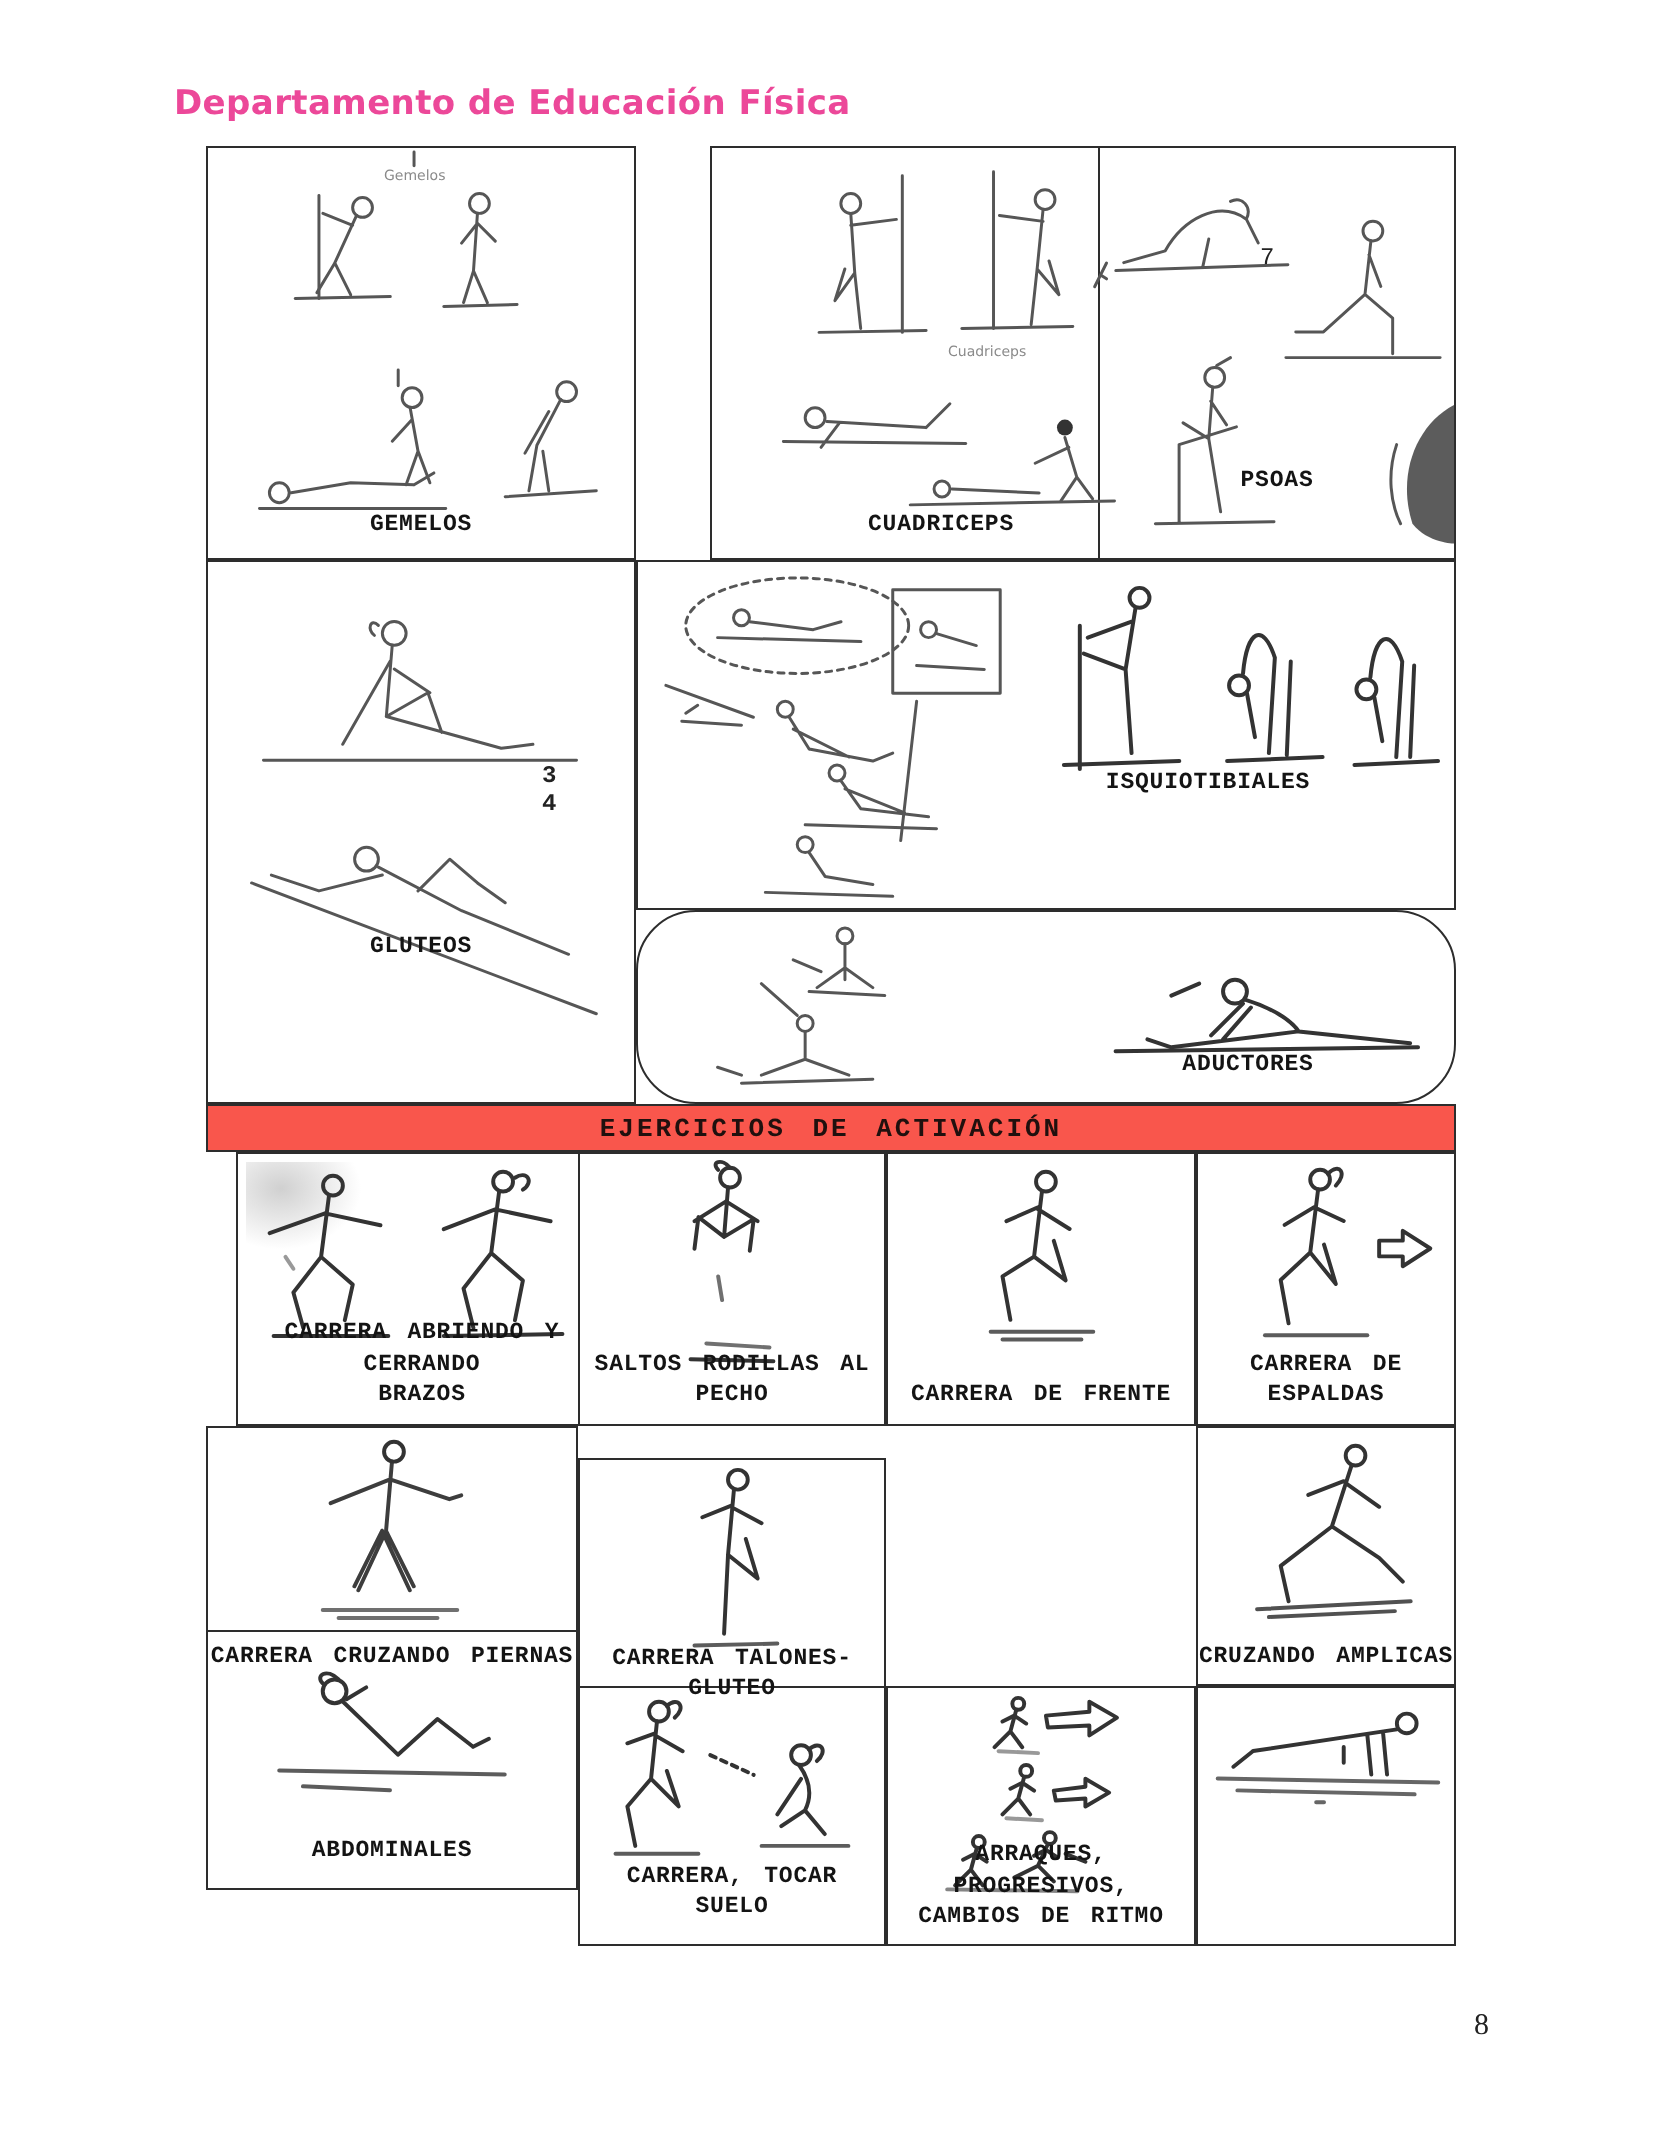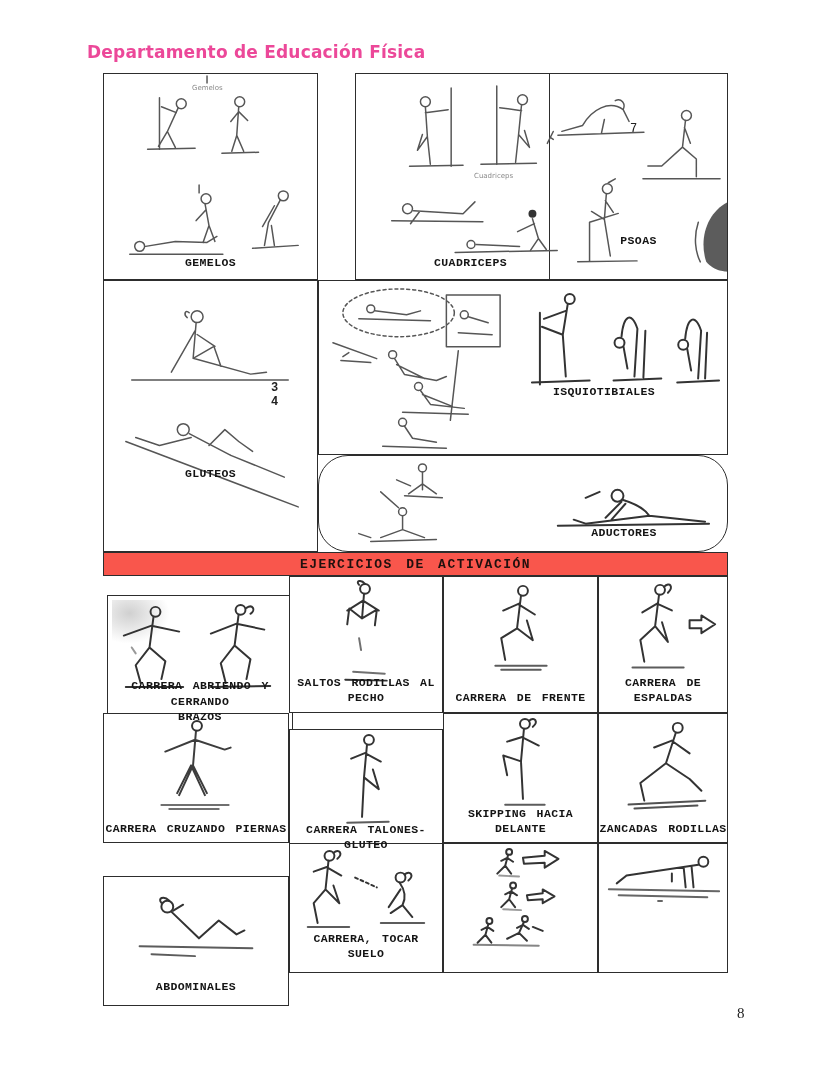--- a/index.html
+++ b/index.html
@@ -194,21 +194,21 @@
         <circle class="s2" cx="300" cy="40" r="6"></circle>
         <path class="s2" d="M305,44 C318,48 328,54 332,60 M332,60 L268,68 L256,64 M332,60 L388,66 M304,46 L288,62 M308,48 L294,64 M268,42 L282,36"></path>
       </svg>
       <div class="lbl" style="left:220px;width:170px;bottom:10px;">ADUCTORES</div>
     </div>
 
     <div class="banner" style="left: 0px; top: 479px; width: 625px; height: 24px; background: rgb(249, 86, 76);">
       <span class="banner-text">EJERCICIOS DE ACTIVACIÓN</span>
     </div>
 
-    <div class="cell" style="left:4px;top:503px;width:186px;height:137px;margin-top:19px;">
+    <div class="cell" style="left:15px;top:503px;width:186px;height:137px;">
       <div class="smudge"></div>
       <svg class="ill" viewBox="0 0 186 137">
         <circle class="s2" cx="48" cy="16" r="5"></circle>
         <path class="s2" d="M46,21 L42,52 M44,30 L16,40 M44,30 L72,36 M42,52 L58,66 L54,84 M42,52 L28,70 L33,88 M18,92 L76,92"></path>
         <path class="s2" d="M24,52 L28,58" opacity=".5"></path>
         <circle class="s2" cx="134" cy="14" r="5"></circle>
         <path class="s2" d="M140,12 C146,8 150,14 144,18"></path>
         <path class="s2" d="M132,19 L128,50 M130,28 L104,38 M130,28 L158,34 M128,50 L144,64 L140,84 M128,50 L114,68 L119,88 M104,92 L164,91"></path>
       </svg>
       <div class="lbl" style="bottom:6px;">CARRERA ABRIENDO Y CERRANDO
@@ -258,40 +258,31 @@
 
     <div class="cell" style="left:186px;top:621px;width:154px;height:130px;margin-top:35px;">
       <svg class="ill" viewBox="0 0 154 130">
         <circle class="s2" cx="80" cy="10" r="5"></circle>
         <path class="s2" d="M78,15 L75,48 M77,24 L92,32 M77,23 L62,29 M75,48 L73,88 M75,48 L90,60 L84,40"></path>
         <path class="s2" d="M58,94 L100,93" opacity=".8"></path>
       </svg>
       <div class="lbl" style="bottom:5px;">CARRERA TALONES-GLUTEO</div>
     </div>
 
-    <div class="cell" style="left:340px;top:640px;width:155px;height:130px;">
-      <svg class="ill" viewBox="0 0 155 130">
-        <circle class="s2" cx="82" cy="10" r="5"></circle>
-        <path class="s2" d="M86,7 C92,2 96,8 90,13"></path>
-        <path class="s2" d="M81,15 L78,48 M80,24 L96,32 M80,23 L64,28 M78,48 L60,42 L64,62 M78,48 L80,86"></path>
-        <path class="s2" d="M62,92 L102,92" opacity=".8"></path>
-      </svg>
-      <div class="lbl" style="bottom:5px;">SKIPPING HACIA DELANTE</div>
-    </div>
 
     <div class="cell" style="left:495px;top:640px;width:130px;height:130px;">
       <svg class="ill" viewBox="0 0 130 130">
         <circle class="s2" cx="80" cy="14" r="5"></circle>
         <path class="s2" d="M78,19 L68,50 M75,28 L92,40 M74,27 L56,34 M68,50 L42,70 L46,88 M68,50 L92,66 L104,78"></path>
         <path class="s2" d="M30,92 L108,88 M36,96 L100,93" opacity=".85"></path>
       </svg>
-      <div class="lbl" style="bottom:5px;">ZANCADAS RODILLAS</div>
-    </div>
-
-    <div class="cell" style="left:0;top:803px;width:186px;height:130px;">
+      <div class="lbl" style="bottom:5px;">CRUZANDO AMPLICAS</div>
+    </div>
+
+    <div class="cell" style="left:0;top:742px;width:186px;height:130px;">
       <svg class="ill" viewBox="0 0 186 130">
         <circle class="s2" cx="64" cy="30" r="6"></circle>
         <path class="s2" d="M58,26 C54,22 60,18 66,24"></path>
         <path class="s2" d="M68,35 L96,62 M70,34 L80,28 M96,62 L116,44 L134,58 M134,58 L142,54"></path>
         <path class="s2" d="M36,70 L150,72 M48,78 L92,80" opacity=".8"></path>
       </svg>
       <div class="lbl" style="bottom:10px;">ABDOMINALES</div>
     </div>
 
     <div class="cell" style="left:186px;top:770px;width:154px;height:130px;">
@@ -321,20 +312,22 @@
         <path class="s2" d="M69,45 L66,56 M68,48 L74,52 M68,48 L62,51 M66,56 L58,64 M66,56 L72,64"></path>
         <path class="s2" d="M84,52 L100,50 L100,46 L112,53 L100,60 L100,56 L85,57 Z"></path>
         <path class="s2" d="M60,66 L78,67" opacity=".5"></path>
 
         <circle class="s2" cx="46" cy="78" r="3"></circle>
         <path class="s2" d="M45,81 L42,92 M44,84 L50,88 M44,84 L38,87 M42,92 L34,100 M42,92 L48,100"></path>
         <circle class="s2" cx="82" cy="76" r="3"></circle>
         <path class="s2" d="M81,79 L76,90 M80,82 L86,86 M80,82 L74,85 M76,90 L64,96 M76,90 L84,98 M90,84 L100,88"></path>
         <path class="s2" d="M30,102 L96,103" opacity=".6"></path>
       </svg>
+      <div class="lbl" style="bottom:5px;">ARRAQUES, PROGRESIVOS,
+CAMBIOS DE RITMO</div>
     </div>
 
     <div class="cell" style="left:495px;top:770px;width:130px;height:130px;">
       <svg class="ill" viewBox="0 0 130 130">
         <circle class="s2" cx="106" cy="18" r="5"></circle>
         <path class="s2" d="M101,21 L28,32 M28,32 L18,40 M94,23 L96,44 M86,24 L88,44 M74,30 L74,38"></path>
         <path class="s2" d="M10,46 L122,48 M20,52 L110,54 M60,58 L64,58" opacity=".75"></path>
       </svg>
     </div>
 

